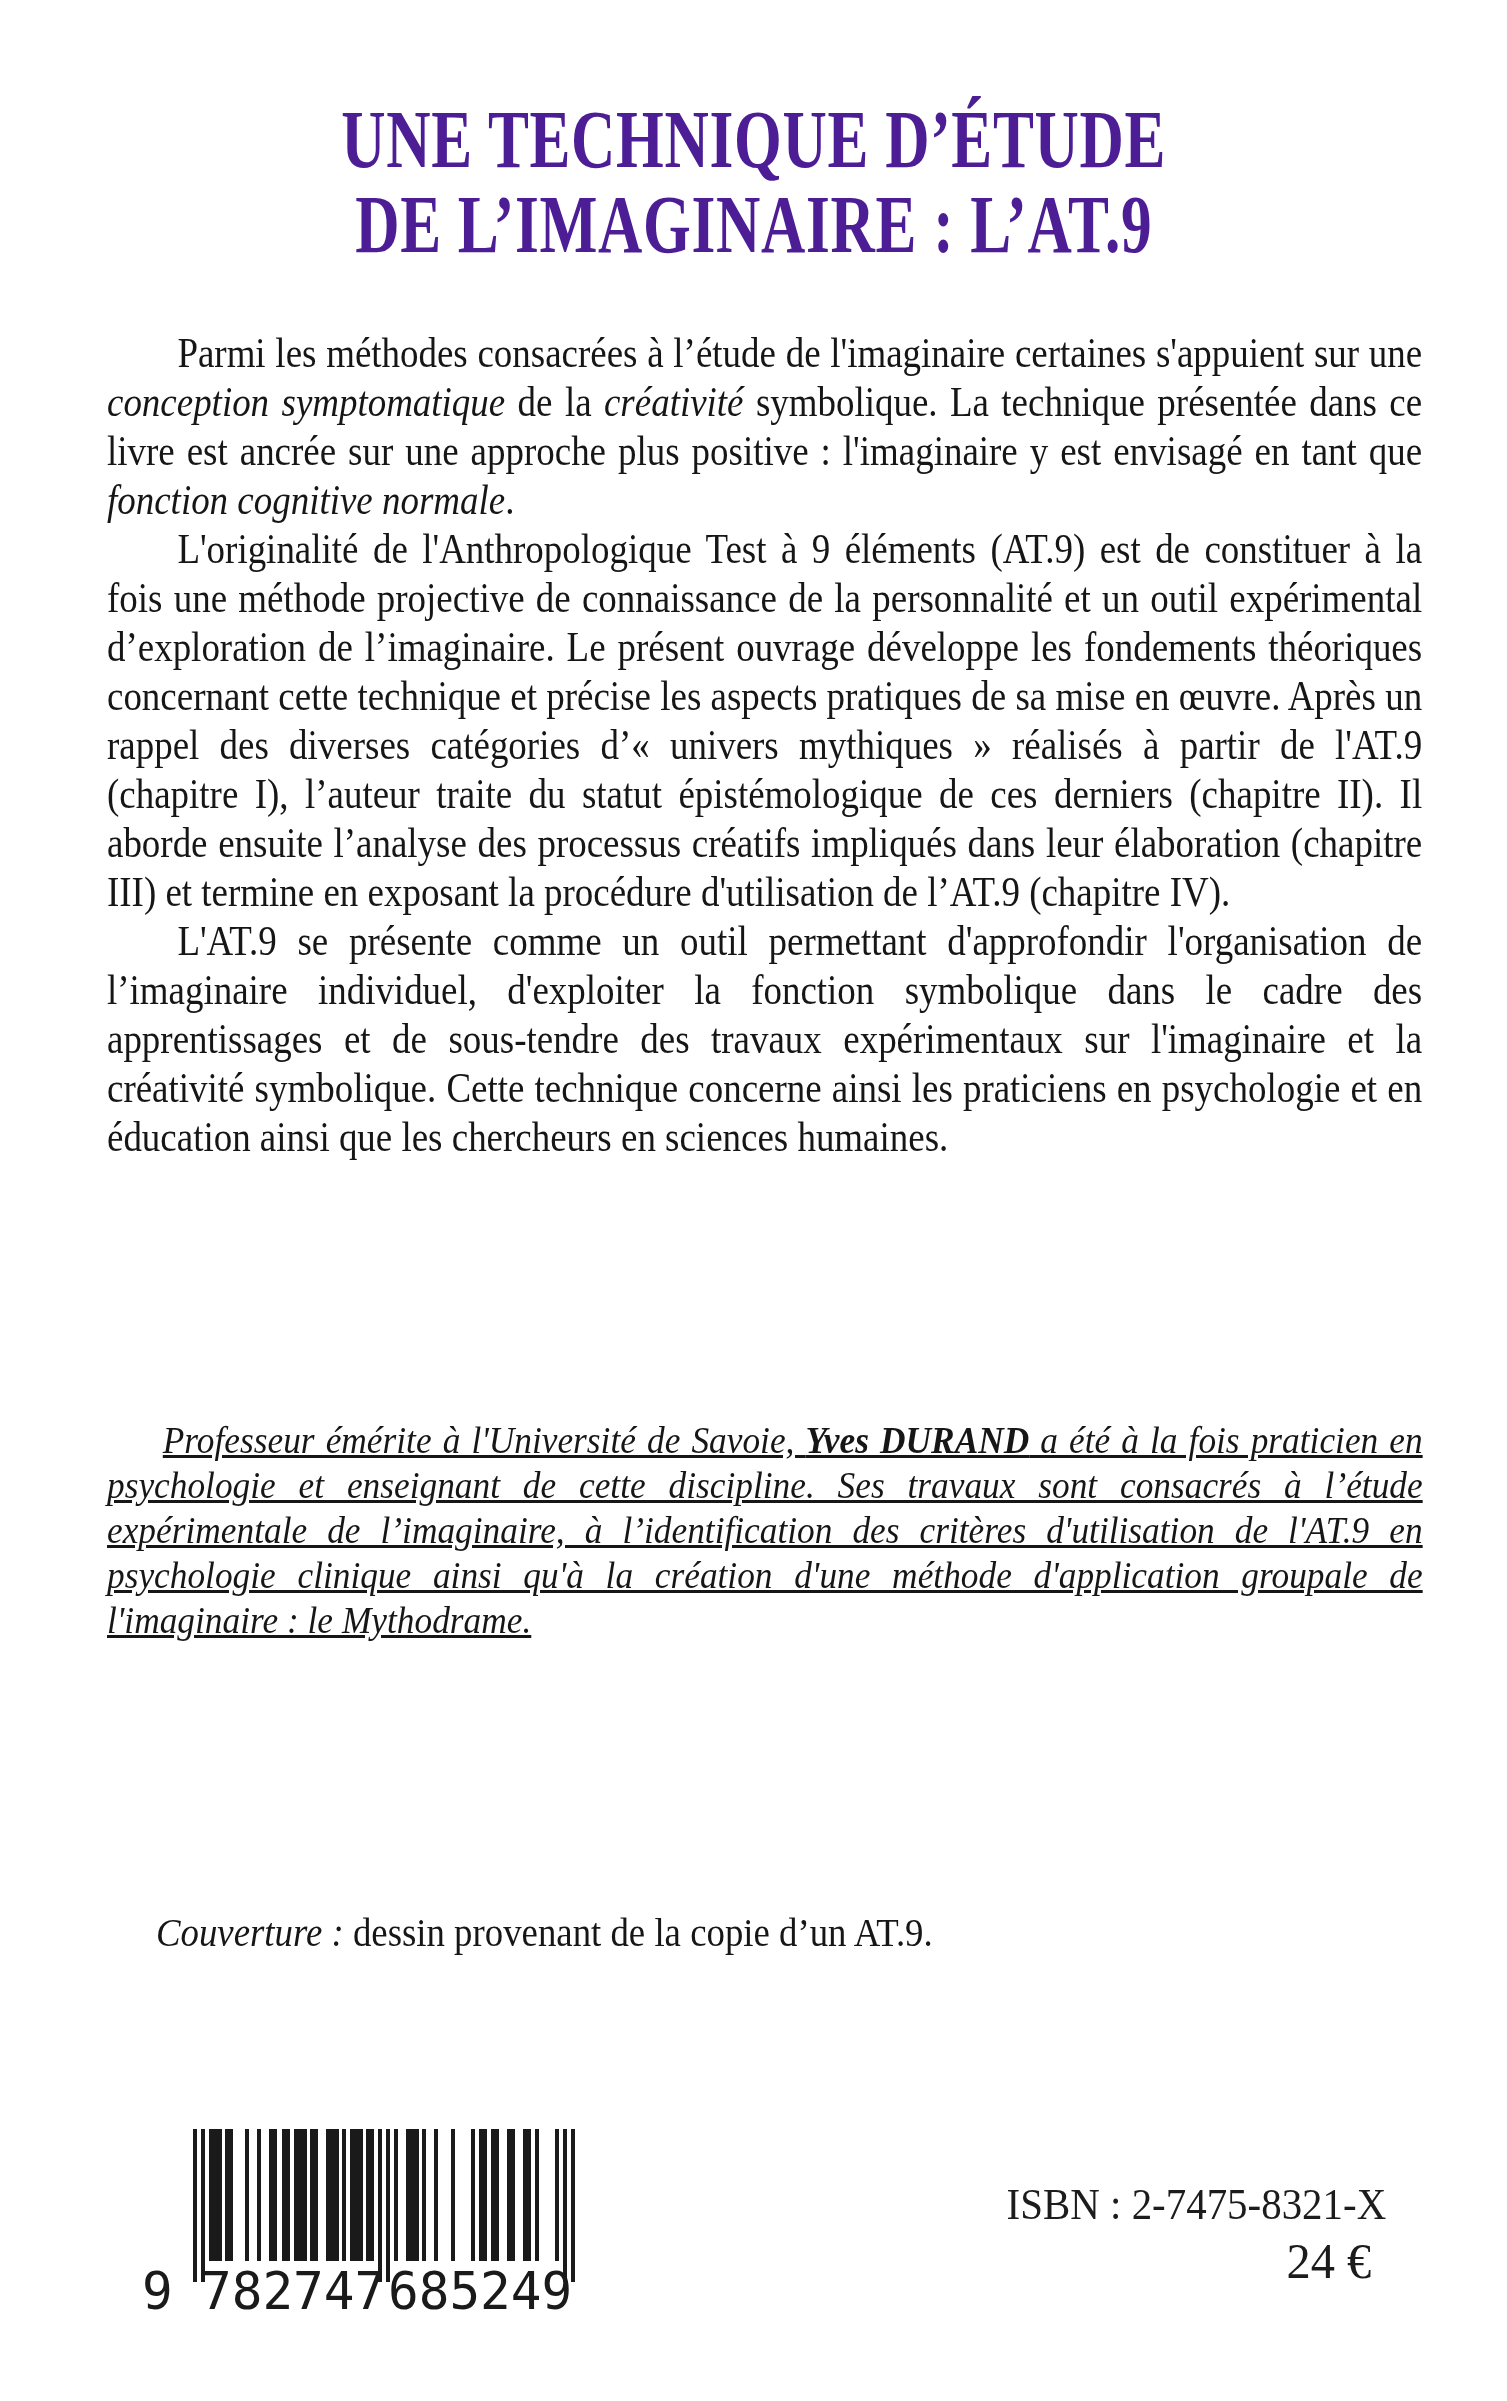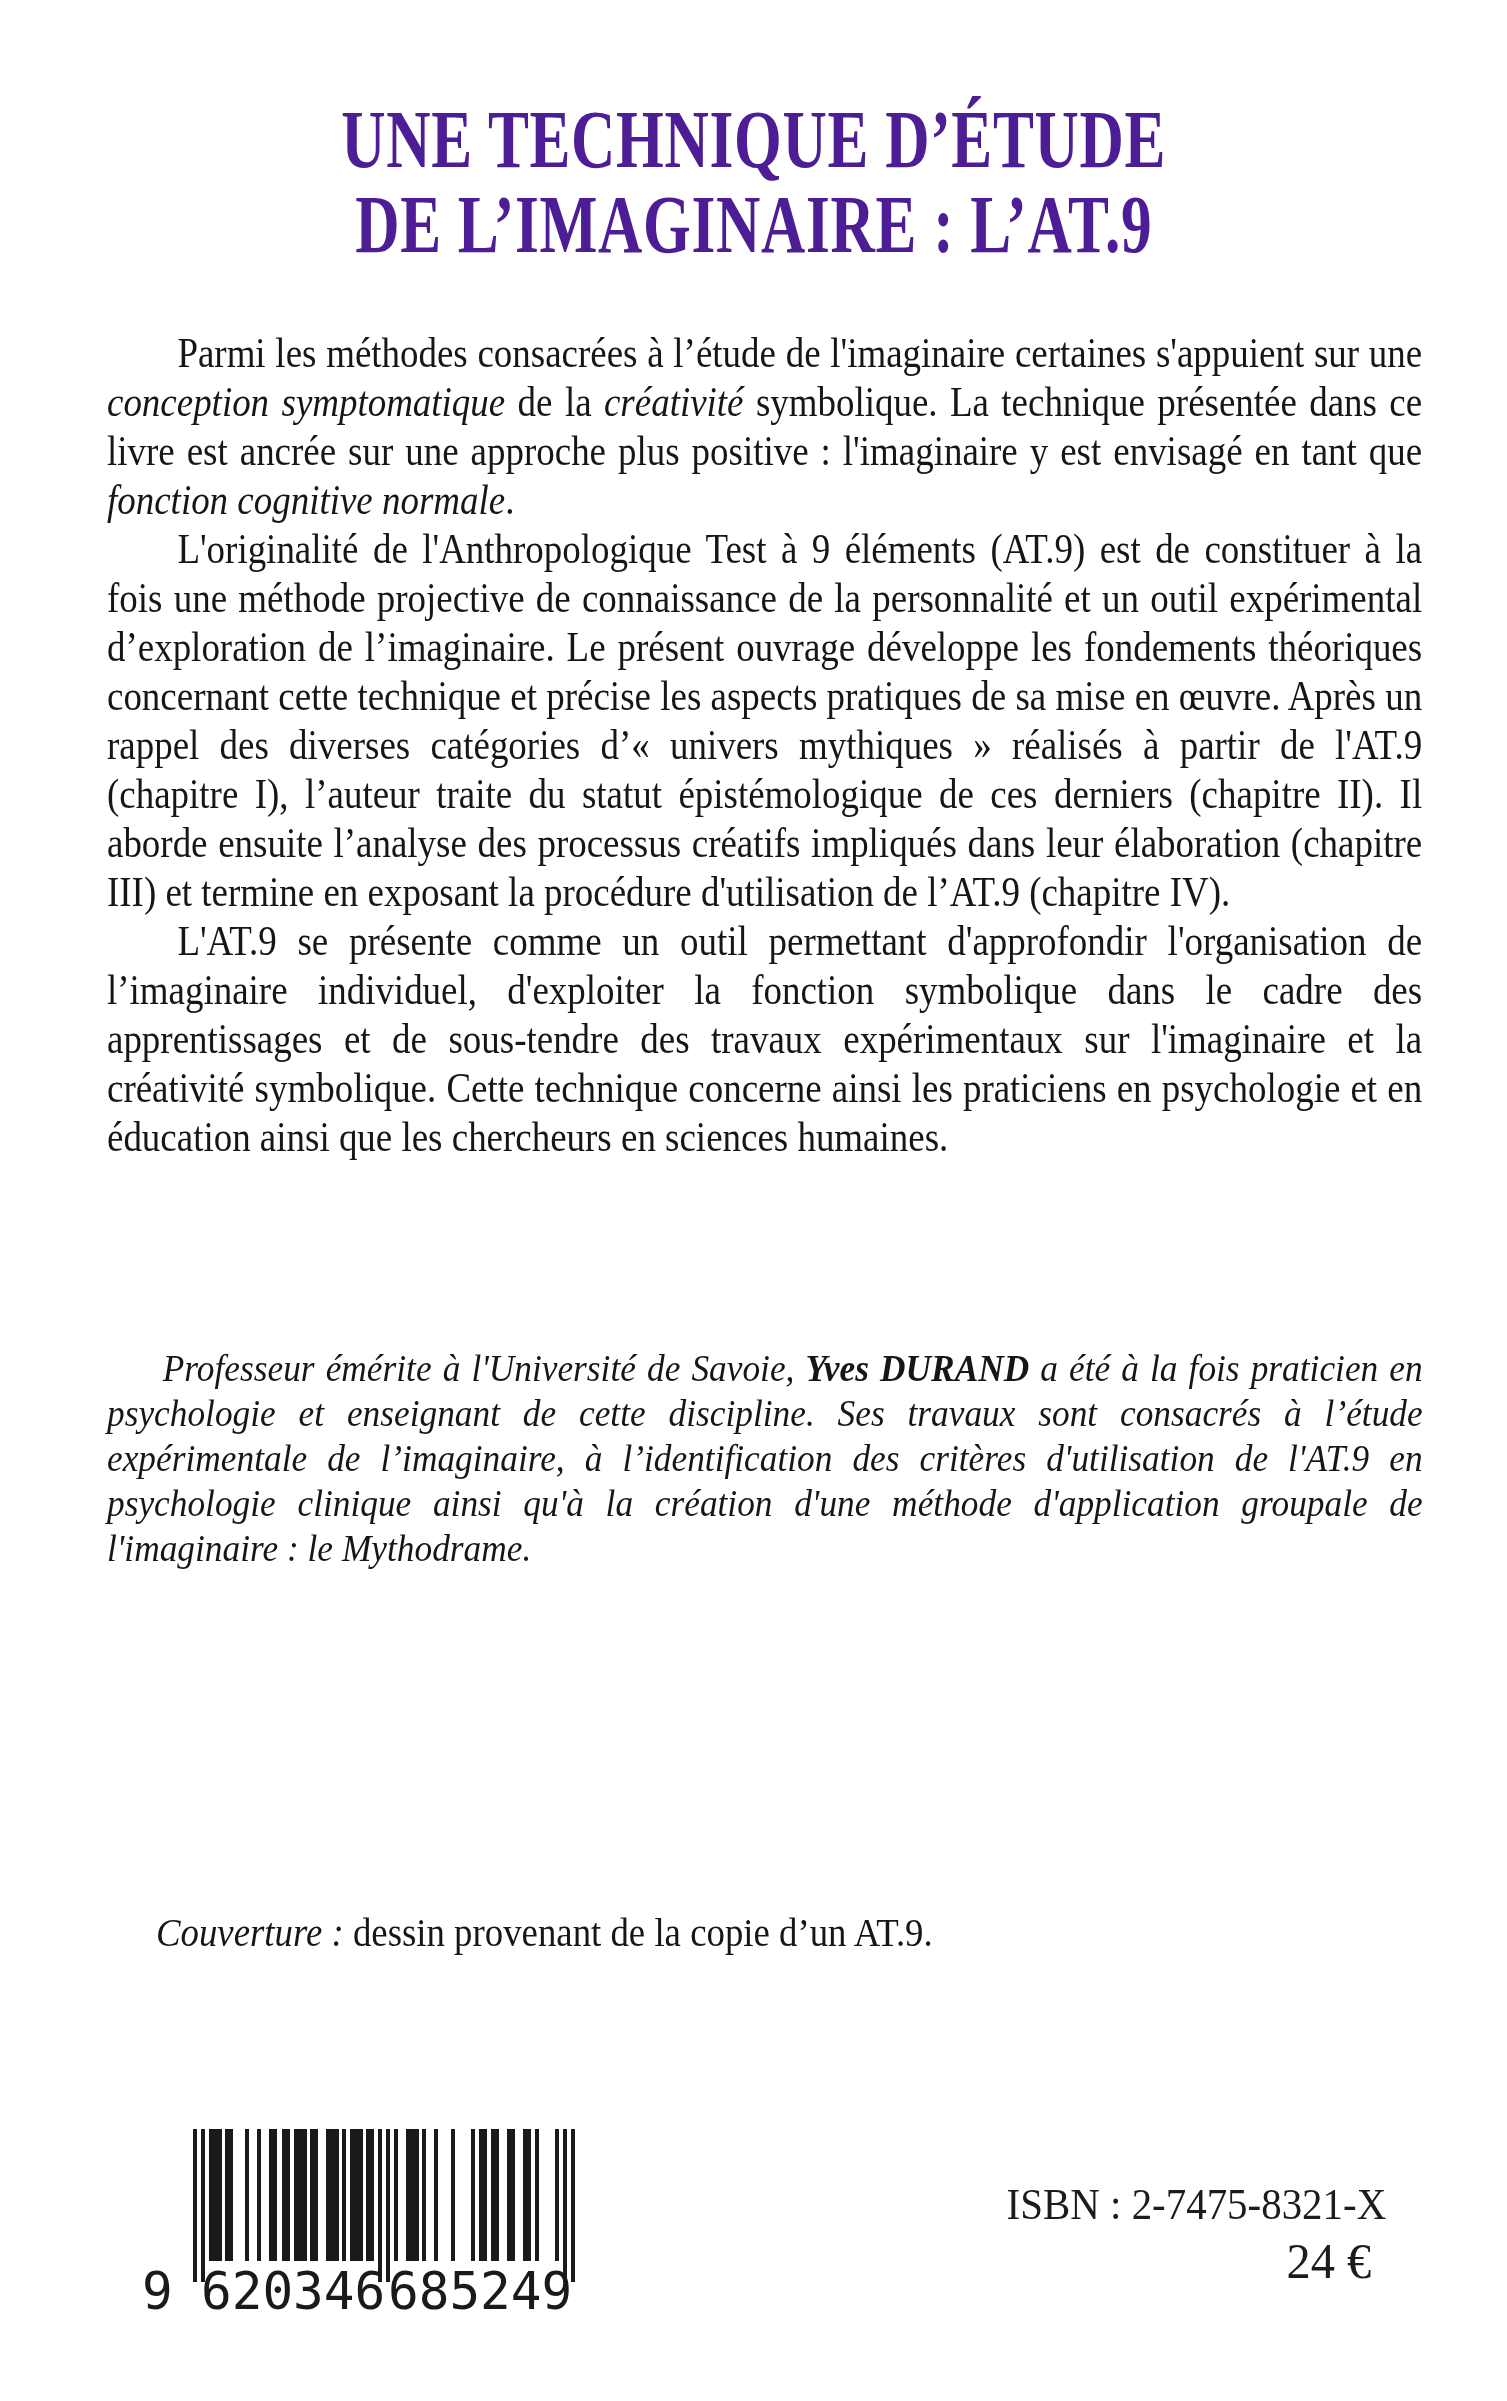--- a/index.html
+++ b/index.html
@@ -20,21 +20,21 @@
 
   
   .body-block{position:absolute;top:329px;left:107px;width:1315px;}
   .body-inner{
     width:1495px;transform:scaleX(0.8797);transform-origin:0 0;
     font-size:42px;line-height:49px;text-align:justify;
   }
   .body-inner p{margin:0;text-indent:80px;}
 
   
-  .bio-block{position:absolute;top:1346px;left:107px;width:1315px;}
+  .bio-block{position:absolute;top:1418px;left:107px;width:1315px;text-decoration:underline;}
   .bio-inner{
     width:1415px;transform:scaleX(0.9298);transform-origin:0 0;
     font-size:38px;line-height:45px;font-style:italic;text-align:justify;
     text-indent:60px;
   }
 
   
   .cover-block{position:absolute;top:1908px;left:156px;}
   .cover-inner{
     transform:scaleX(0.92);transform-origin:0 0;white-space:nowrap;
@@ -118,21 +118,21 @@
       <div class="bar" style="left: 286px; width: 8.4px; height: 132px; background: rgb(26, 26, 26);"></div>
       <div class="bar" style="left: 298px; width: 8.4px; height: 132px; background: rgb(26, 26, 26);"></div>
       <div class="bar" style="left: 314px; width: 8.4px; height: 132px; background: rgb(26, 26, 26);"></div>
       <div class="bar" style="left: 330px; width: 8.4px; height: 132px; background: rgb(26, 26, 26);"></div>
       <div class="bar" style="left: 342px; width: 4.4px; height: 132px; background: rgb(26, 26, 26);"></div>
       <div class="bar" style="left: 362px; width: 4.4px; height: 132px; background: rgb(26, 26, 26);"></div>
       <div class="bar" style="left: 370px; width: 4.4px; height: 153px; background: rgb(26, 26, 26);"></div>
       <div class="bar" style="left: 378px; width: 4.4px; height: 153px; background: rgb(26, 26, 26);"></div>
     </div>
   <span class="bc-digits bc-d9">9</span>
-  <span class="bc-digits bc-g1">620346</span>
+  <span class="bc-digits bc-g1">782747</span>
   <span class="bc-digits bc-g2">685249</span>
 </div>
 
 <div class="isbn-block">
   <span class="isbn-inner">ISBN : 2-7475-8321-X</span>
 </div>
 <div class="price-block">
   <span class="price-inner">24 €</span>
 </div>
 

